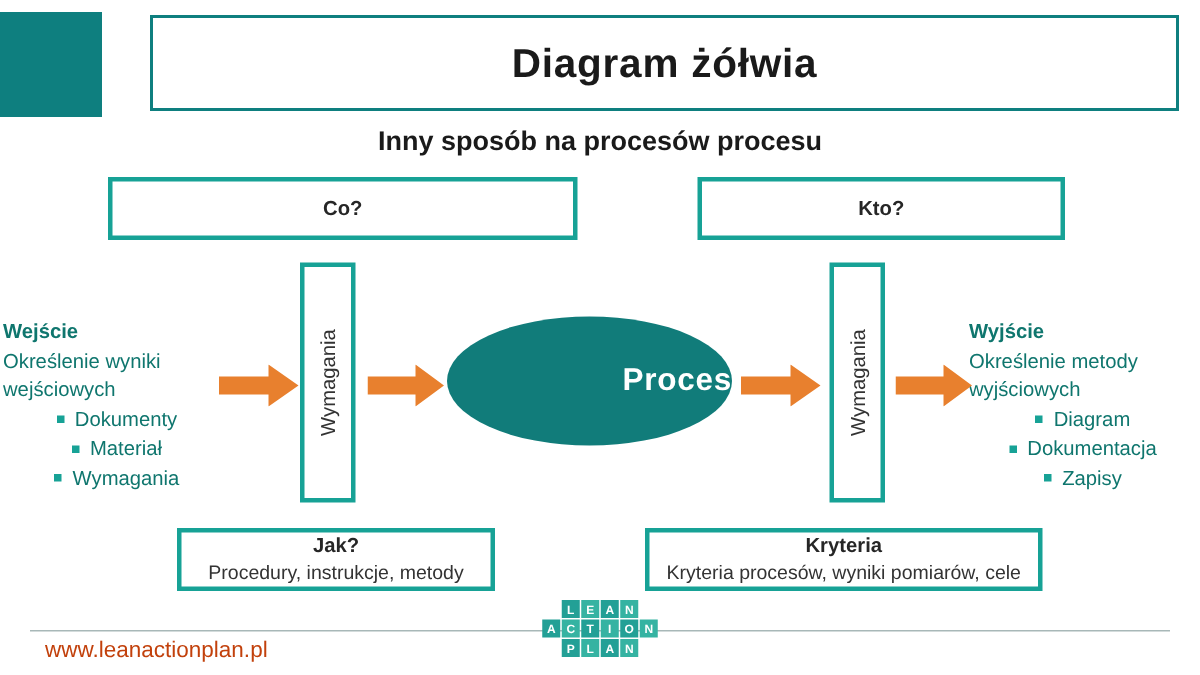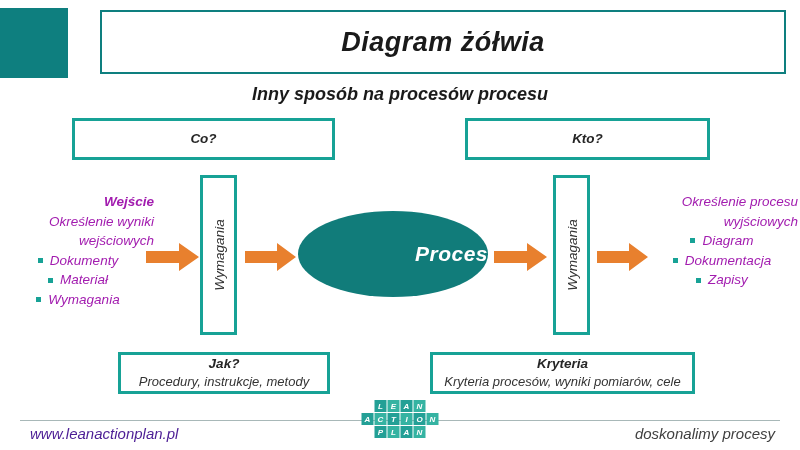--- a/index.html
+++ b/index.html
@@ -4,21 +4,20 @@
 <style>
   html, body { margin: 0; padding: 0; background: #ffffff; }
   * { box-sizing: border-box; }
   #slide {
     position: relative;
     width: 800px; height: 450px;
     background: #ffffff;
     font-family: "Liberation Sans", sans-serif;
     color: #262626;
     overflow: hidden;
-    font-style: italic;
   }
 
   
   .corner-square {
     position: absolute; left: 0; top: 8px;
     width: 68px; height: 70px;
     background: #0E7F7F;
   }
   .title-box {
     position: absolute; left: 100px; top: 10px;
@@ -42,21 +41,21 @@
     border: 3px solid #17A296;
     background: #ffffff;
     display: flex; flex-direction: column;
     align-items: center; justify-content: center;
     text-align: center; line-height: 1.35;
     padding: 2px 4px;
   }
   .tbox .h { font-weight: bold; font-size: 13.5px; color: #262626; }
   .tbox .t { font-size: 13px; color: #333333; white-space: nowrap; }
 
-  .box-co       { left: 72px;  top: 118px; width: 263px; height: 42px; }
+  .box-co       { left: 72px;  top: 118px; width: 313px; height: 42px; }
   .box-kto      { left: 465px; top: 118px; width: 245px; height: 42px; }
   .box-jak      { left: 118px; top: 352px; width: 212px; height: 42px; }
   .box-kryteria { left: 430px; top: 352px; width: 265px; height: 42px; }
 
   
   .vbox {
     position: absolute; top: 175px;
     width: 37px; height: 160px;
     border: 3px solid #17A296;
     background: #ffffff;
@@ -64,22 +63,22 @@
   .vbox-left  { left: 200px; }
   .vbox-right { left: 553px; }
   .vbox span {
     position: absolute; left: 50%; top: 50%;
     transform: translate(-50%, -50%) rotate(-90deg);
     white-space: nowrap; font-size: 13.5px; color: #333333;
   }
 
   
   .side-block {
-    position: absolute; top: 192px;
-    text-align: right; font-size: 13.5px; line-height: 1.45; color: #a21caf;
+    position: absolute; top: 211px;
+    text-align: left; font-size: 13.5px; line-height: 1.45; color: #0f766e;
   }
   .side-left  { left: 2px;   width: 152px; }
   .side-right { left: 646px; width: 152px; }
   .side-block .h { font-weight: bold; }
   .bullet-item {
     display: flex; align-items: center; justify-content: center; gap: 7px;
   }
   .bullet {
     width: 5px; height: 5px; background: #17A296; display: inline-block;
     flex: 0 0 auto;
@@ -105,21 +104,21 @@
     color: #ffffff; font-weight: bold; font-size: 21px; letter-spacing: 0.5px;
   }
 
   
   .footer-line {
     position: absolute; left: 20px; top: 420px; width: 760px; height: 0;
     border-top: 1px solid #a8b8b8;
   }
   .footer-left {
     position: absolute; left: 30px; top: 425px;
-    font-size: 15px; color: #4c1d95;
+    font-size: 15px; color: #c2410c;
   }
   .footer-right {
     position: absolute; right: 25px; top: 425px;
     font-size: 15px; color: #3f3f3f;
   }
   .logo {
     position: absolute; left: 50%; top: 400px; transform: translateX(-50%);
     display: flex; flex-direction: column; align-items: center; gap: 1px;
     z-index: 2;
   }
@@ -162,21 +161,22 @@
       <span class="bullet"></span>
       <span>Materiał</span>
     </div>
     <div class="bullet-item">
       <span class="bullet"></span>
       <span>Wymagania</span>
     </div>
   </div>
 
   <div class="side-block side-right">
-    <div>Określenie procesu wyjściowych</div>
+    <div class="h">Wyjście</div>
+    <div>Określenie metody wyjściowych</div>
     <div class="bullet-item">
       <span class="bullet"></span>
       <span>Diagram</span>
     </div>
     <div class="bullet-item">
       <span class="bullet"></span>
       <span>Dokumentacja</span>
     </div>
     <div class="bullet-item">
       <span class="bullet"></span>
@@ -220,21 +220,20 @@
     <div class="h">Kryteria</div>
     <div class="t">Kryteria procesów, wyniki pomiarów, cele</div>
   </div>
   <div class="tbox box-jak">
     <div class="h">Jak?</div>
     <div class="t">Procedury, instrukcje, metody</div>
   </div>
 
   <div class="footer-line"></div>
   <div class="footer-left">www.leanactionplan.pl</div>
-  <div class="footer-right">doskonalimy procesy</div>
   <div class="logo">
       <div class="logo-row">
         <span class="logo-tile">L</span>
         <span class="logo-tile">E</span>
         <span class="logo-tile">A</span>
         <span class="logo-tile">N</span>
       </div>
       <div class="logo-row">
         <span class="logo-tile">A</span>
         <span class="logo-tile">C</span>

